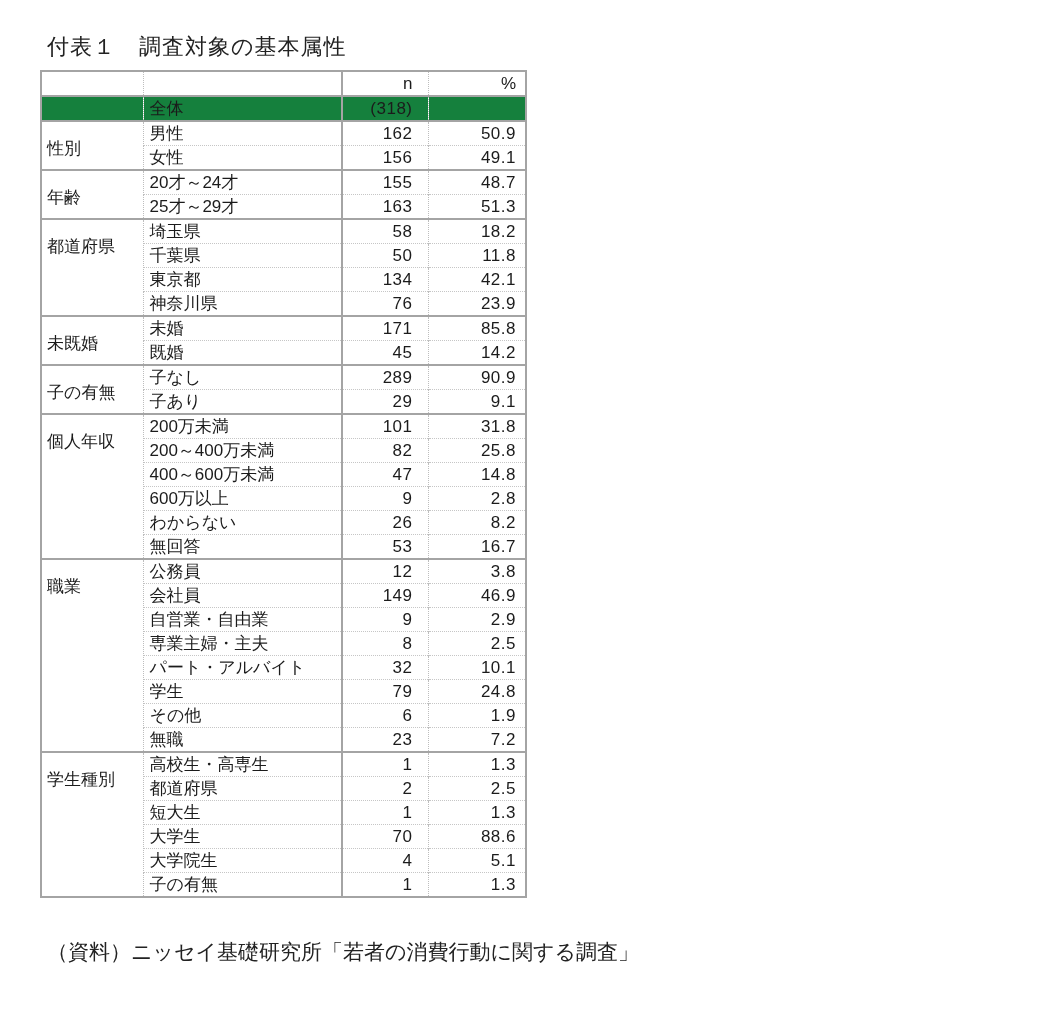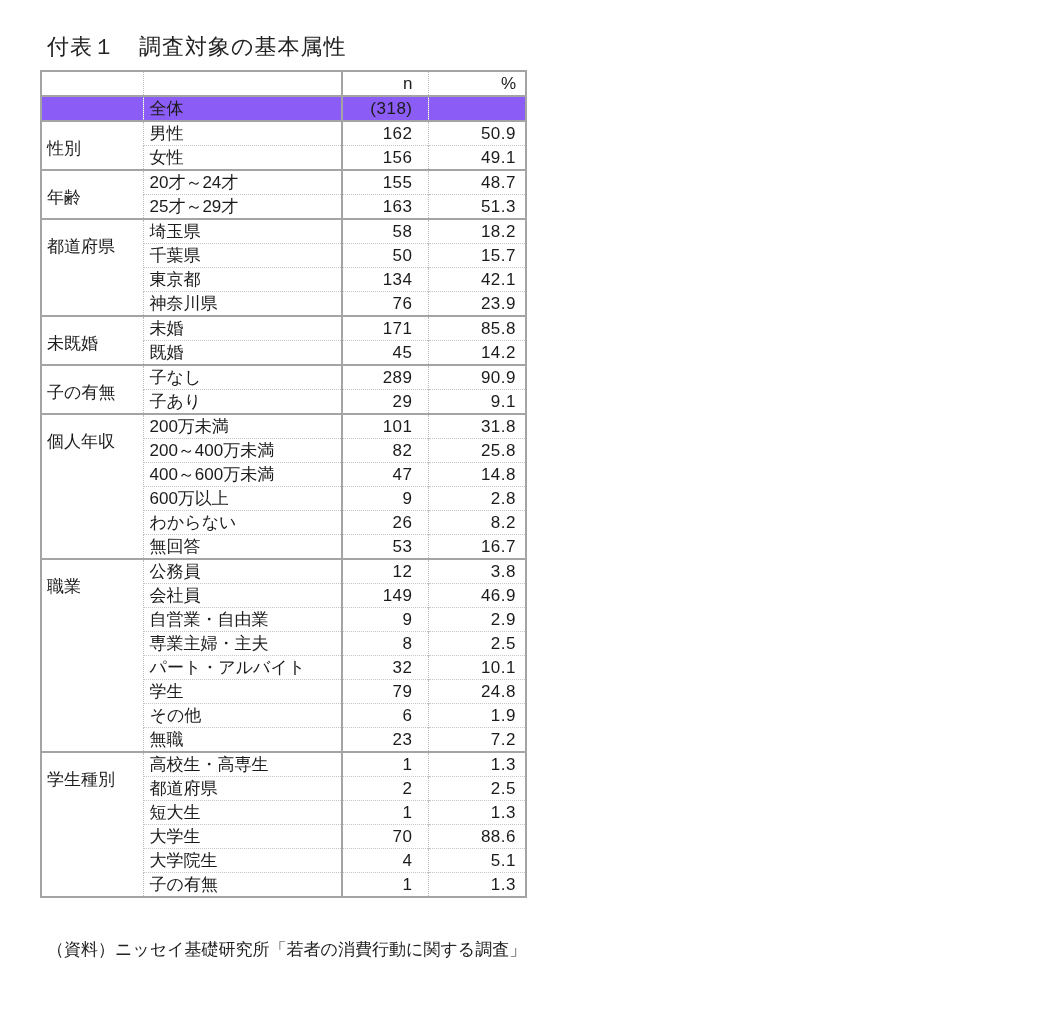--- a/index.html
+++ b/index.html
@@ -59,28 +59,28 @@
   .attr-table .c2 { padding-left: 6px; text-align: left; }
   .attr-table .c3 { text-align: right; padding-right: 15px; }
   .attr-table .c4 { text-align: right; padding-right: 9px; }
   .attr-table .cat {
     vertical-align: top;
     padding-left: 5px;
     padding-top: 15px;
     text-align: left;
   }
   .attr-table .num { letter-spacing: 0.5px; }
-  .attr-table tr.overall td { background: #8b5cf6; }
+  .attr-table tr.overall td { background: #15803d; }
   .source-note {
     position: absolute;
     left: 47px;
     top: 938px;
     margin: 0;
     font-family: "Liberation Serif", serif;
-    font-size: 17px;
+    font-size: 21px;
     font-weight: 400;
     color: #222;
     white-space: nowrap;
   }
 </style>
 </head>
 <body>
 
 <h1 class="doc-title">付表１　調査対象の基本属性</h1>
 
@@ -130,21 +130,21 @@
       </tr>
       <tr class="group-start">
         <td class="c1 cat" rowspan="4">都道府県</td>
         <td class="c2">埼玉県</td>
         <td class="c3 num">58</td>
         <td class="c4 num">18.2</td>
       </tr>
       <tr>
         <td class="c2">千葉県</td>
         <td class="c3 num">50</td>
-        <td class="c4 num">15.7</td>
+        <td class="c4 num">11.8</td>
       </tr>
       <tr>
         <td class="c2">東京都</td>
         <td class="c3 num">134</td>
         <td class="c4 num">42.1</td>
       </tr>
       <tr>
         <td class="c2">神奈川県</td>
         <td class="c3 num">76</td>
         <td class="c4 num">23.9</td>

